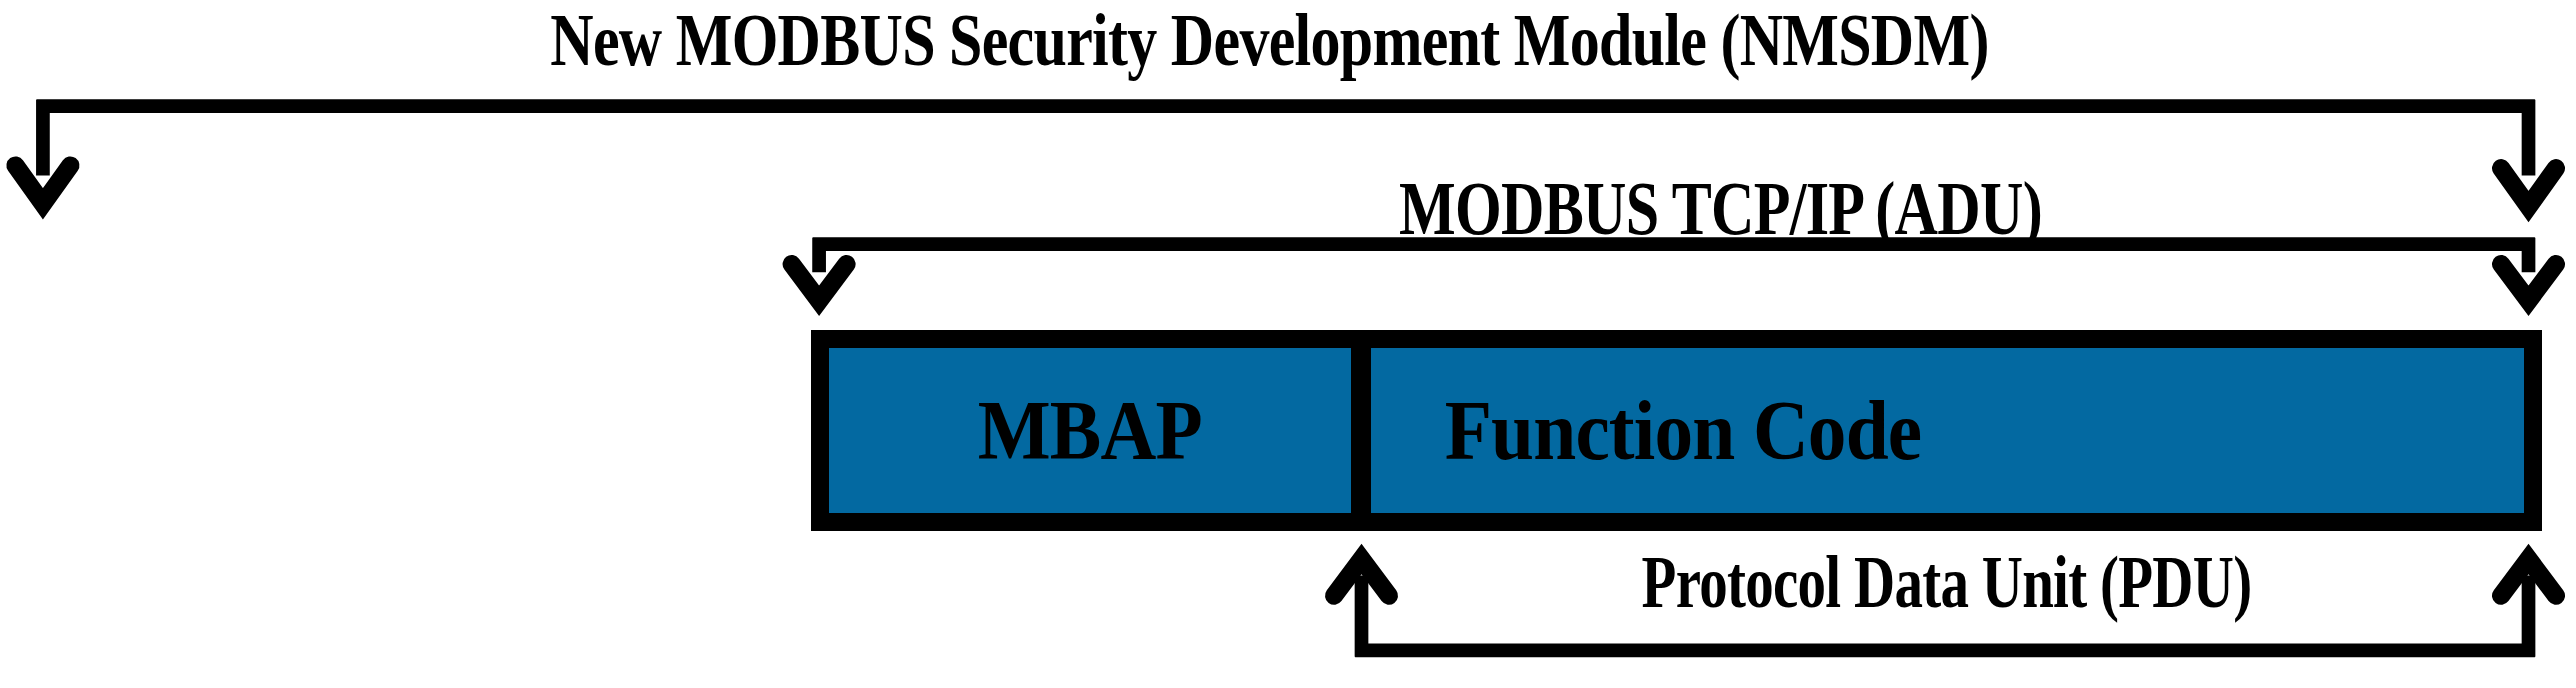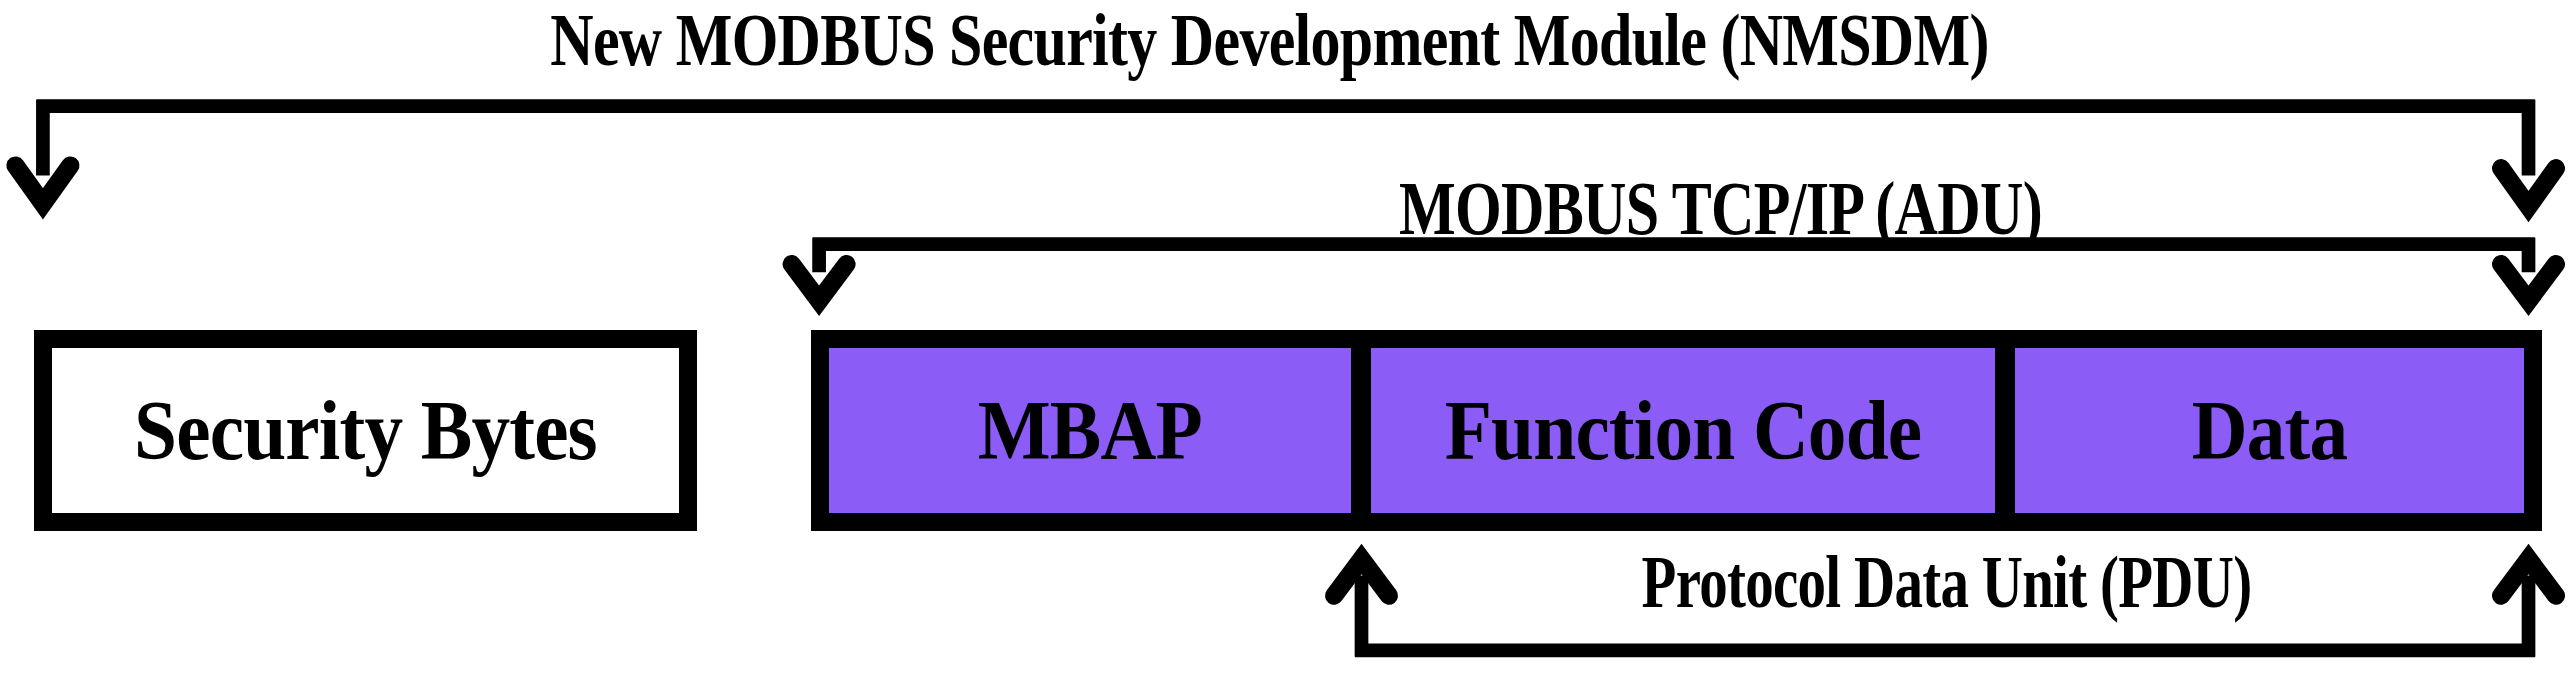--- a/index.html
+++ b/index.html
@@ -89,21 +89,21 @@
     height: 201px;
   }
   .packet-row {
     position: absolute;
     box-sizing: border-box;
     left: 811px;
     top: 330px;
     width: 1731px;
     height: 201px;
     border: 18px solid #000000;
-    background: #8b5cf6;
+    background: #0369a1;
     display: flex;
   }
   .packet-cell {
     box-sizing: border-box;
     display: flex;
     align-items: center;
     justify-content: center;
     height: 100%;
   }
   .cell-mbap { width: 522px; }
@@ -123,33 +123,27 @@
 <body>
 
 <div class="canvas">
 
   <div class="bracket-label title-label">New MODBUS Security Development Module (NMSDM)</div>
 
   <div class="bracket-label adu-label">MODBUS TCP/IP (ADU)</div>
 
   <div class="bracket-label pdu-label">Protocol Data Unit (PDU)</div>
 
-  <div class="field-box security-box">
-    <span class="field-label">Security Bytes</span>
-  </div>
 
   <div class="packet-row">
     <div class="packet-cell cell-mbap">
       <span class="field-label">MBAP</span>
     </div>
     <div class="packet-cell cell-function-code">
       <span class="field-label">Function Code</span>
-    </div>
-    <div class="packet-cell cell-data">
-      <span class="field-label">Data</span>
     </div>
   </div>
 
   <svg class="linework" viewBox="0 0 2821 754">
 
     <g>
       <path class="bracket-line" d="M40 116 H2776 M47 109 V192 M2769 109 V192"></path>
       <path class="arrowhead" d="M17 181 L47 223 L77 181"></path>
       <path class="arrowhead" d="M2739 184 L2769 226 L2799 184"></path>
     </g>

